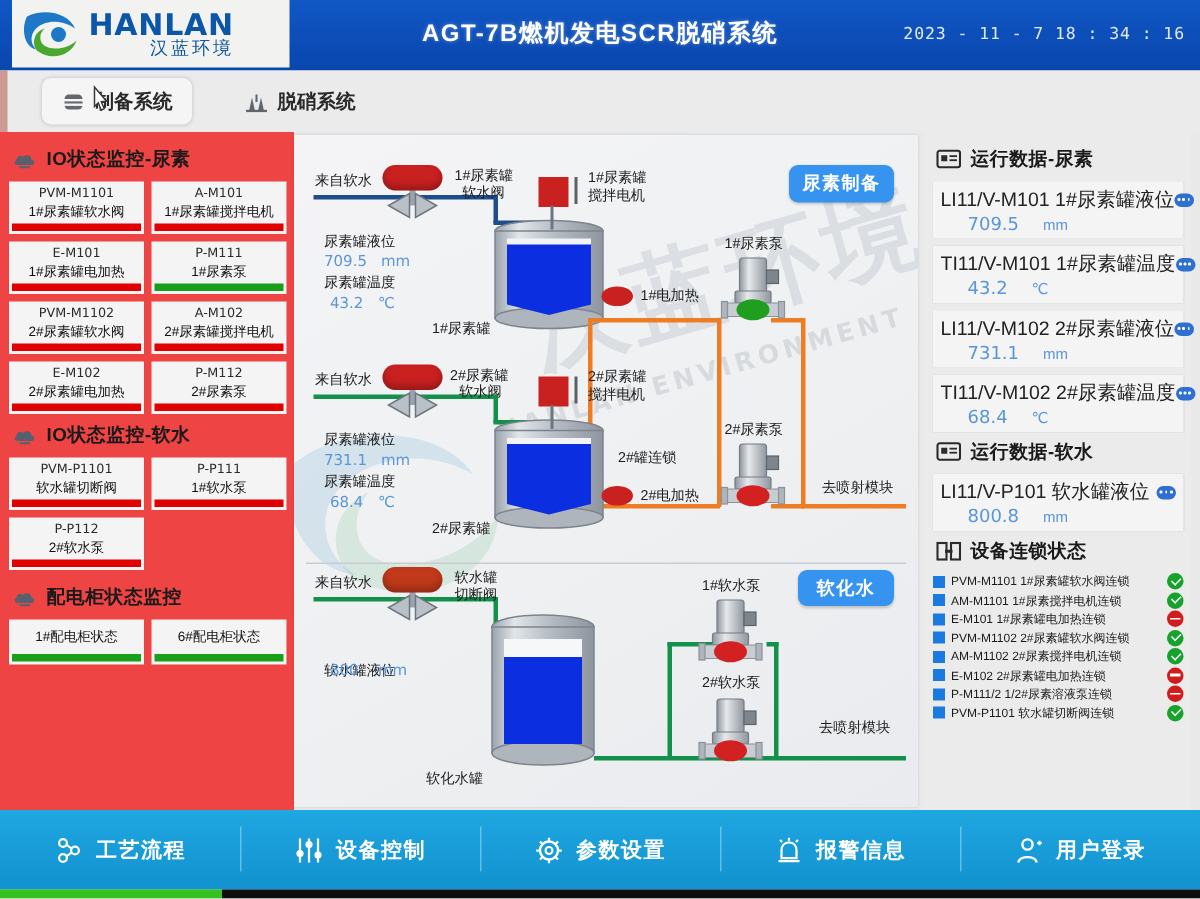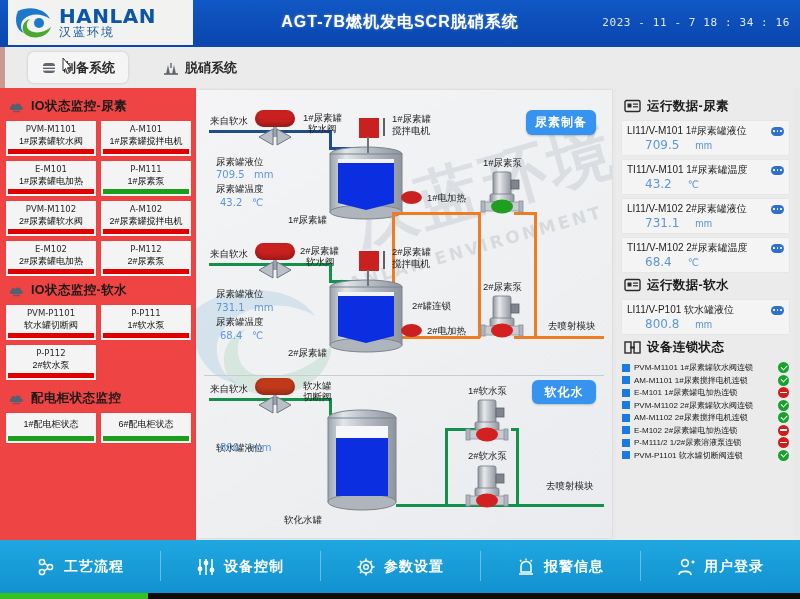--- a/index.html
+++ b/index.html
@@ -12,21 +12,21 @@
   .header{
     position:absolute;left:0;top:0;width:800px;height:47px;
     background:linear-gradient(180deg,#1158c6 0%,#0d4fba 45%,#0a46ad 100%);
     overflow:hidden;
   }
   .logo-box{
     position:absolute;left:8px;top:0px;width:185px;height:45px;
     background:#f2f2f0;display:flex;align-items:center;padding-left:4px;box-sizing:border-box;
   }
   .logo-mark{width:44px;height:40px;flex:0 0 44px;position:relative;}
-  .logo-txt{display:flex;flex-direction:column;justify-content:center;margin-left:3px;}
+  .logo-txt{display:flex;flex-direction:column;justify-content:center;margin-left:3px;align-items:flex-end;}
   .logo-en{font-size:20px;font-weight:bold;color:#0b56a8;letter-spacing:.5px;line-height:20px;
            font-family:"DejaVu Sans",sans-serif;}
   .logo-cn{font-size:12px;color:#12589f;letter-spacing:2px;line-height:13px;}
   .hdr-title{
     position:absolute;left:0;top:12px;width:800px;text-align:center;
     font-size:16px;font-weight:bold;color:#ffffff;letter-spacing:1px;
     text-shadow:0 0 3px rgba(255,255,255,.35);
   }
   .hdr-time{
     position:absolute;right:10px;top:16px;font-size:11px;color:#dfe9fb;letter-spacing:.6px;
@@ -104,21 +104,21 @@
   
   .right{
     position:absolute;left:616px;top:88px;width:178px;height:452px;
     background:#ecebeb;box-sizing:border-box;padding:4px 5px 0 6px;
   }
   .rd-card{
     background:#f4f4f4;margin-bottom:5px;padding:3px 5px 3px 5px;box-sizing:border-box;
     box-shadow:0 0 1px rgba(0,0,0,.13);position:relative;
   }
   .rd-top{display:flex;align-items:center;justify-content:space-between;}
-  .rd-name{font-size:10px;color:#222;white-space:nowrap;}
+  .rd-name{font-size:13px;color:#222;white-space:nowrap;}
   .rd-dots{
     width:13px;height:9px;border-radius:5px;background:#2f6fd0;flex:0 0 13px;
     display:flex;align-items:center;justify-content:center;gap:1.5px;
   }
   .rd-dots i{width:1.7px;height:1.7px;border-radius:50%;background:#fff;display:block;}
   .rd-valrow{display:flex;align-items:baseline;gap:16px;padding-left:18px;}
   .rd-val{font-size:12px;color:#5b96d8;font-family:"DejaVu Sans",sans-serif;}
   .rd-unit{font-size:10px;color:#5b96d8;}
   .lk-row{display:flex;align-items:center;gap:4px;margin:1.5px 0;}
   .lk-sq{width:8px;height:8px;background:#1a7ae0;flex:0 0 8px;}

